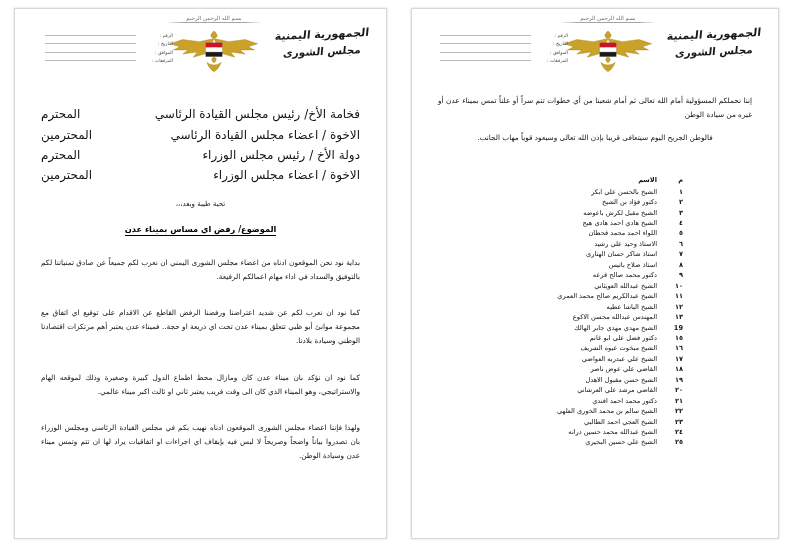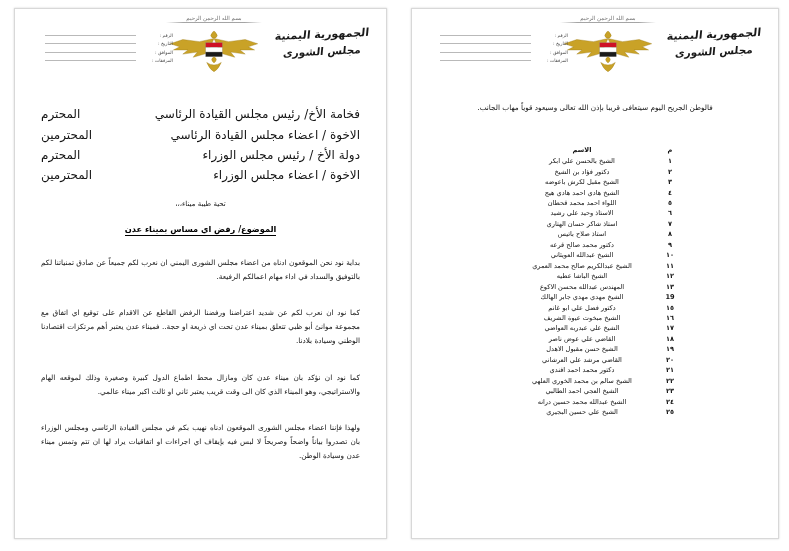--- a/index.html
+++ b/index.html
@@ -211,20 +211,21 @@
     border-collapse: collapse;
     direction: rtl;
   }
   .sig-table td, .sig-table th {
     font-size: 6.6px;
     color: #111;
     padding: 0.55px 0;
     line-height: 1.42;
     white-space: nowrap;
     font-family: "DejaVu Sans", sans-serif;
+    text-align: right;
   }
   .col-num {
     width: 26px;
     text-align: center;
     font-weight: bold;
   }
   .col-name {
     text-align: center;
     min-width: 150px;
     font-weight: normal;
@@ -285,20 +286,21 @@
         </div>
         <div class="ref-row">
           <span class="ref-label">المرفقات :</span>
           <span class="ref-line"></span>
         </div>
       </div>
     </div>
 
     <div class="body-area">
       <div class="spacer-sm"></div>
+      <p class="para">إننا نحملكم المسؤولية أمام الله تعالى ثم أمام شعبنا من أي خطوات تتم سراً أو علناً تمس بميناء عدن أو غيره من سيادة الوطن</p>
       <div class="spacer-sm"></div>
       <p class="para para-center">فالوطن الجريح اليوم سيتعافى قريبا بإذن الله تعالى وسيعود قوياً مهاب الجانب.</p>
       <div class="spacer-sm"></div>
       <div class="spacer-sm"></div>
 
       <div class="list-wrap">
         <table class="sig-table">
           <thead>
             <tr>
               <th class="col-num">م</th>
@@ -478,21 +480,21 @@
             <td class="addr-name">دولة الأخ / رئيس مجلس الوزراء</td>
             <td class="addr-hon">المحترم</td>
           </tr>
           <tr>
             <td class="addr-name">الاخوة / اعضاء مجلس الوزراء</td>
             <td class="addr-hon">المحترمين</td>
           </tr>
         </tbody>
       </table>
 
-      <div class="greeting">تحية طيبة ميناء،،،</div>
+      <div class="greeting">تحية طيبة وبعد،،،</div>
 
       <div class="subject">
         <span>الموضوع/ رفض اي مساس بميناء عدن</span>
       </div>
 
       <div class="spacer-lg"></div>
       <p class="para">بداية نود نحن الموقعون ادناه من اعضاء مجلس الشورى اليمني ان نعرب لكم جميعاً عن صادق تمنياتنا لكم بالتوفيق والسداد في اداء مهام اعمالكم الرفيعة.</p>
       <div class="spacer-lg"></div>
       <p class="para">كما نود ان نعرب لكم عن شديد اعتراضنا ورفضنا الرفض القاطع عن الاقدام على توقيع اي اتفاق مع مجموعة موانئ أبو ظبي تتعلق بميناء عدن تحت اي ذريعة او حجة.. فميناء عدن يعتبر أهم مرتكزات اقتصادنا الوطني وسيادة بلادنا.</p>
       <div class="spacer-lg"></div>

